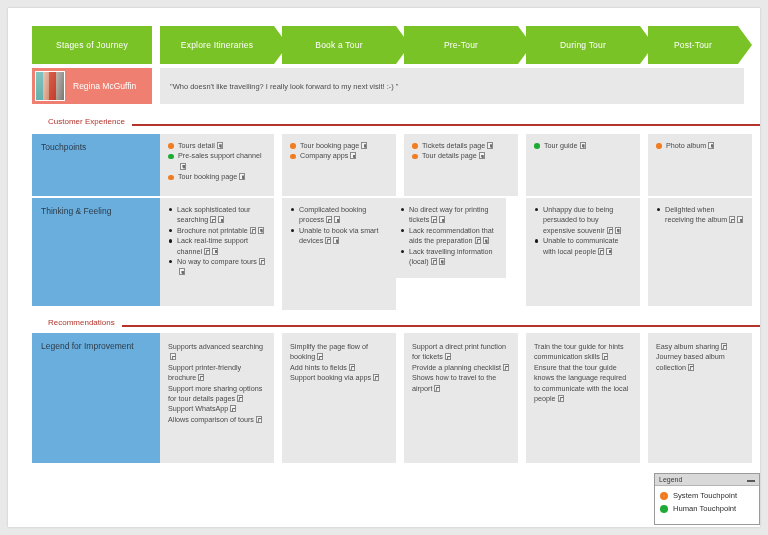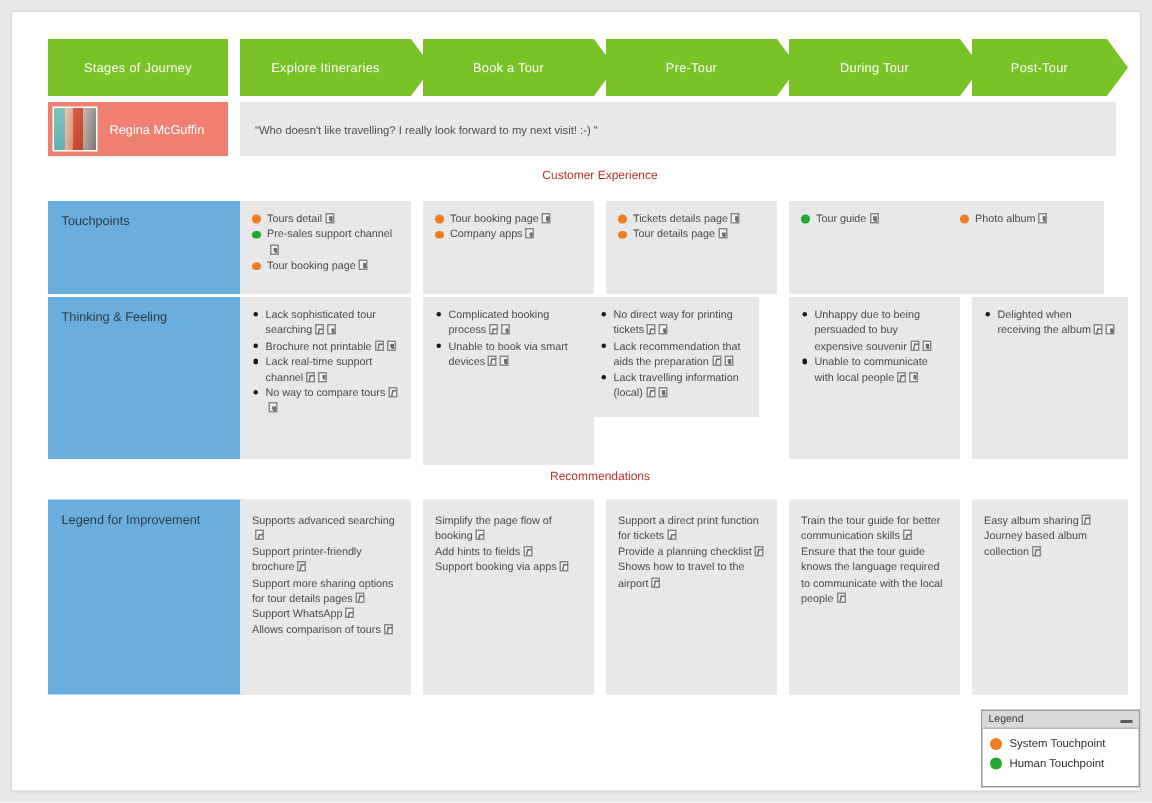--- a/index.html
+++ b/index.html
@@ -109,26 +109,25 @@
     align-items: center;
     box-sizing: border-box;
     padding-left: 10px;
     color: #4c4c4c;
     font-size: 7.5px;
   }
 
   
   .section-title {
     position: absolute;
-    left: 16px;
+    left: 24px;
     height: 14px;
     width: 720px;
     display: flex;
-    align-items: center;
-    flex-direction: column;
+    align-items: flex-end;
   }
   .section-title .st-text {
     color: #b4342c;
     font-size: 8px;
     white-space: nowrap;
   }
   .section-title .st-rule {
     flex: 1;
     height: 2px;
     background: #b4342c;
@@ -341,21 +340,21 @@
         <ul class="items dots">
           <li><span class="dot system"></span><span>Tickets details page</span><span class="gly doc"></span></li>
           <li><span class="dot system"></span><span>Tour details page</span><span class="gly doc"></span></li>
         </ul>
       </div>
       <div class="cell" style="left:502px;width:114px;height:62px;">
         <ul class="items dots">
           <li><span class="dot human"></span><span>Tour guide</span><span class="gly doc"></span></li>
         </ul>
       </div>
-      <div class="cell" style="left:608px;width:104px;height:62px;">
+      <div class="cell" style="left:624px;width:104px;height:62px;">
         <ul class="items dots">
           <li><span class="dot system"></span><span>Photo album</span><span class="gly doc"></span></li>
         </ul>
       </div>
     </div>
 
     <div class="grid-row" style="top:182px;height:108px;">
       <div class="row-label" style="height:108px;">
         <span>Thinking &amp; Feeling</span>
       </div>
@@ -420,21 +419,21 @@
       </div>
       <div class="cell" style="left:380px;width:114px;height:130px;padding-top:9px;">
         <ul class="items plain">
           <li><span>Support a direct print function for tickets</span><span class="gly note"></span></li>
           <li><span>Provide a planning checklist</span><span class="gly note"></span></li>
           <li><span>Shows how to travel to the airport</span><span class="gly note"></span></li>
         </ul>
       </div>
       <div class="cell" style="left:502px;width:114px;height:130px;padding-top:9px;">
         <ul class="items plain">
-          <li><span>Train the tour guide for better communication skills</span><span class="gly note"></span></li>
+          <li><span>Train the tour guide for hints communication skills</span><span class="gly note"></span></li>
           <li><span>Ensure that the tour guide knows the language required to communicate with the local people</span><span class="gly note"></span></li>
         </ul>
       </div>
       <div class="cell" style="left:624px;width:104px;height:130px;padding-top:9px;">
         <ul class="items plain">
           <li><span>Easy album sharing</span><span class="gly note"></span></li>
           <li><span>Journey based album collection</span><span class="gly note"></span></li>
         </ul>
       </div>
     </div>

